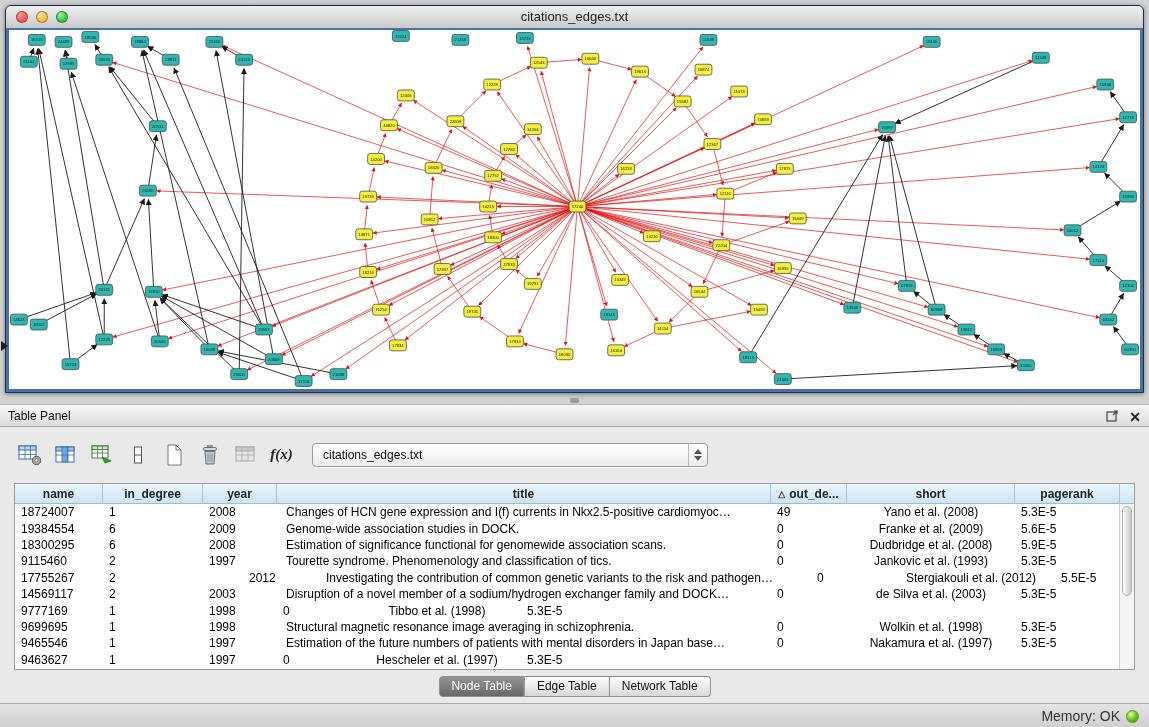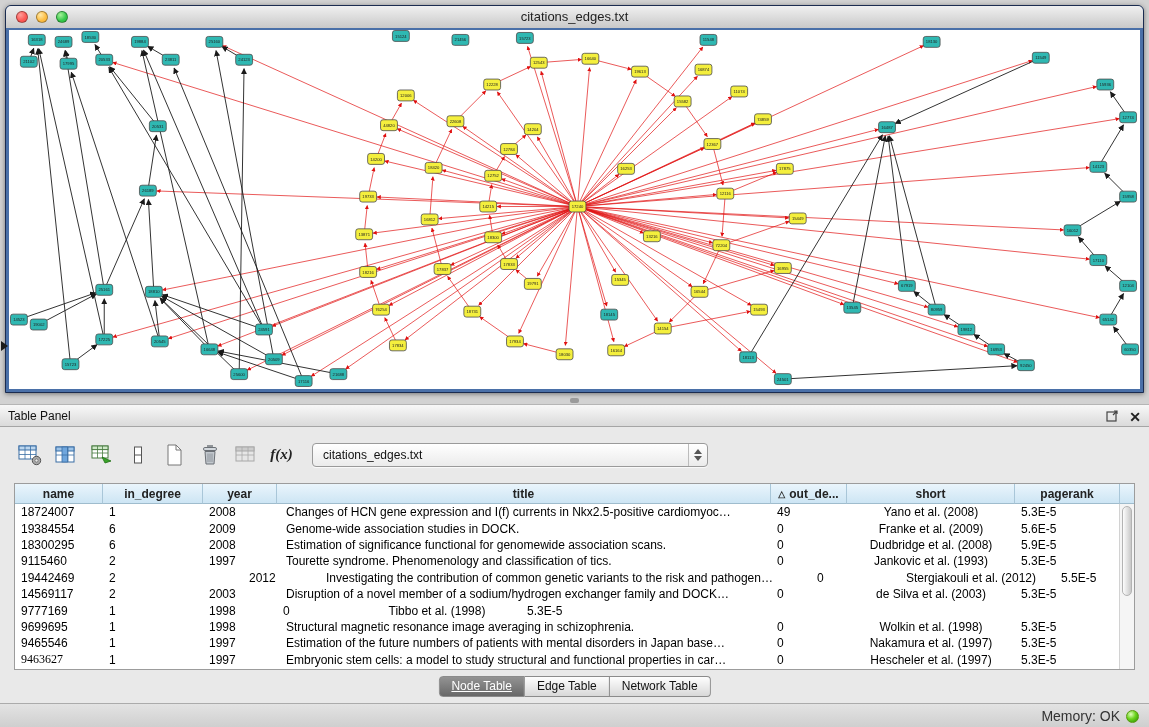--- a/index.html
+++ b/index.html
@@ -54,21 +54,21 @@
   .td{box-sizing:border-box;font-size:12px;color:#000;white-space:nowrap;overflow:hidden;padding-left:6px;flex:none;}
   .td.c3{padding-left:9px;}
   .td.c5{text-align:center;padding-left:0;}
   .vscroll{position:absolute;right:0;top:20px;bottom:0;width:15px;background:#f5f5f5;border-left:1px solid #d2d2d2;box-sizing:border-box;}
   .vthumb{position:absolute;left:2px;right:2px;top:2px;height:88px;border-radius:6px;border:1px solid #b3b3b3;
     background:linear-gradient(90deg,#fdfdfd,#c8c8c8);}
   
   .tabs{position:absolute;bottom:6px;left:50%;transform:translateX(-50%);display:flex;}
   .seg{padding:2px 12px;font-size:12px;line-height:15px;border:1px solid #8b8b8b;border-left:none;
     background:linear-gradient(#fefefe,#d8d8d8);color:#111;white-space:nowrap;}
-  .seg:first-child{border-left:1px solid #8b8b8b;border-radius:4px 0 0 4px;text-decoration:underline;}
+  .seg:first-child{border-left:1px solid #8b8b8b;border-radius:4px 0 0 4px;}
   .seg:last-child{border-radius:0 4px 4px 0;}
   .seg.sel{background:linear-gradient(#939393,#686868);color:#fff;}
   
   .statusbar{position:absolute;bottom:0;left:0;right:0;height:24px;background:linear-gradient(#e3e3e3,#cfcfcf);
     border-top:1px solid #ababab;box-sizing:border-box;}
   .status-right{position:absolute;right:10px;top:4px;display:flex;align-items:center;gap:6px;}
   .status-right .mlabel{font-size:14px;color:#333;}
   .led{width:13px;height:13px;border-radius:50%;border:1px solid #57990f;box-sizing:border-box;
     background:radial-gradient(circle at 35% 30%,#e2ffc0,#6cd41e 45%,#3fa50a 80%);}
 </style>
@@ -774,21 +774,21 @@
         <div class="tr">
           <div class="td c0" style="width: 88px;">9115460</div>
           <div class="td c1" style="width: 100px;">2</div>
           <div class="td c2" style="width: 74px;">1997</div>
           <div class="td c3" style="width: 494px;">Tourette syndrome. Phenomenology and classification of tics.</div>
           <div class="td c4" style="width: 76px;">0</div>
           <div class="td c5" style="width: 168px;">Jankovic et al. (1993)</div>
           <div class="td c6" style="width: 105px;">5.3E-5</div>
         </div>
         <div class="tr">
-          <div class="td c0" style="width: 88px;">19442469</div>
+          <div class="td c0" style="width: 88px;">17755267</div>
           <div class="td c1" style="width: 100px;">2</div>
           <div class="td c2" style="width: 74px; margin-left: 40px;">2012</div>
           <div class="td c3" style="width: 494px;">Investigating the contribution of common genetic variants to the risk and pathogen…</div>
           <div class="td c4" style="width: 76px;">0</div>
           <div class="td c5" style="width: 168px;">Stergiakouli et al. (2012)</div>
           <div class="td c6" style="width: 105px;">5.5E-5</div>
         </div>
         <div class="tr">
           <div class="td c0" style="width: 88px;">14569117</div>
           <div class="td c1" style="width: 100px;">2</div>
@@ -818,24 +818,23 @@
         <div class="tr">
           <div class="td c0" style="width: 88px;">9465546</div>
           <div class="td c1" style="width: 100px;">1</div>
           <div class="td c2" style="width: 74px;">1997</div>
           <div class="td c3" style="width: 494px;">Estimation of the future numbers of patients with mental disorders in Japan base…</div>
           <div class="td c4" style="width: 76px;">0</div>
           <div class="td c5" style="width: 168px;">Nakamura et al. (1997)</div>
           <div class="td c6" style="width: 105px;">5.3E-5</div>
         </div>
         <div class="tr">
-          <div class="td c0" style="width: 88px; font-family: Liberation Serif, serif;">9463627</div>
+          <div class="td c0" style="width: 88px;">9463627</div>
           <div class="td c1" style="width: 100px;">1</div>
           <div class="td c2" style="width: 74px;">1997</div>
-          <div class="td c3" style="width: 494px;">Embryonic stem cells: a model to study structural and functional properties in car…</div>
           <div class="td c4" style="width: 76px;">0</div>
           <div class="td c5" style="width: 168px;">Hescheler et al. (1997)</div>
           <div class="td c6" style="width: 105px;">5.3E-5</div>
         </div>
       </div>
     <div class="vscroll">
       <div class="vthumb"></div>
     </div>
   </div>
 

